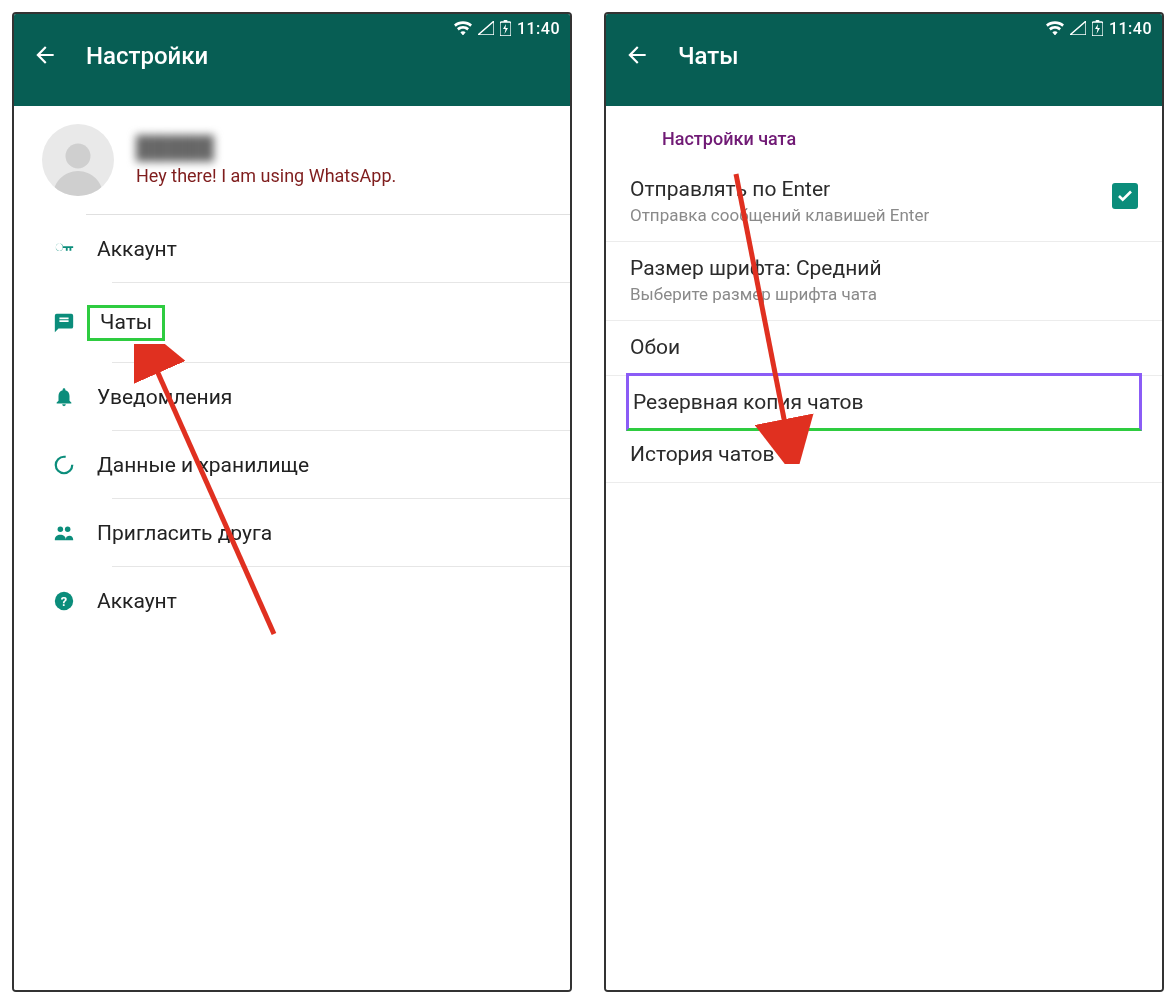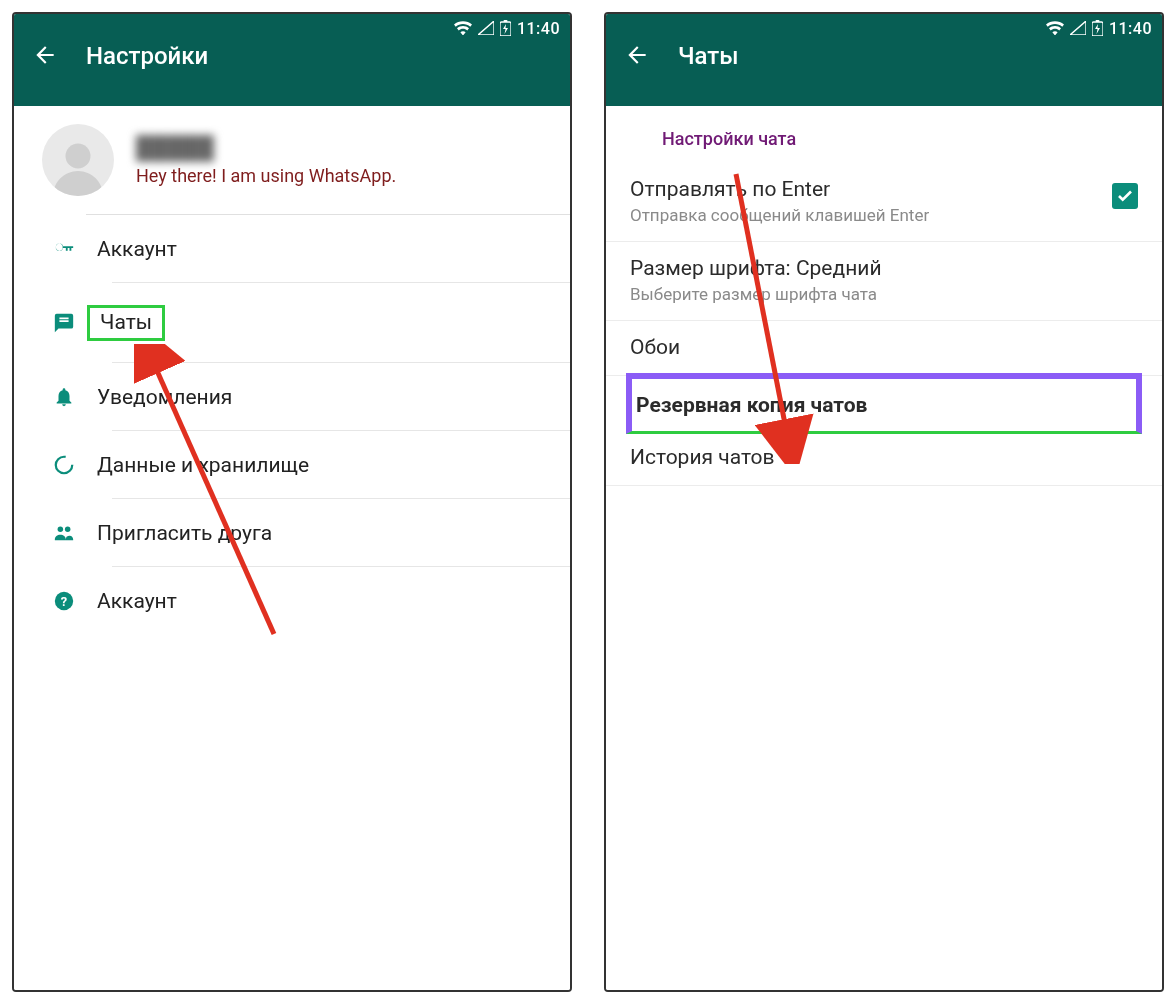--- a/index.html
+++ b/index.html
@@ -126,24 +126,23 @@
   }
   .setting-row .texts { flex:1; }
   .setting-title { font-size: 21px; color:#2b2b2b; }
   .setting-sub  { font-size: 17px; color:#8a8a8a; margin-top:4px; }
   .checkbox {
     width:26px; height:26px; border-radius:3px;
     background:#0b8d7b; display:flex; align-items:center; justify-content:center;
     margin-top:6px;
   }
   .highlight-row {
-    border:6px solid #8b5cf6;
+    border:3px solid #8b5cf6;
     margin:-3px 20px -3px 20px;
     padding:14px 4px 14px 4px;
-    font-weight:bold;
   }
   .highlight-row .setting-title { padding-left: 0; }
 </style>
 </head>
 <body>
 
 <div class="phone">
 
   <div class="status-bar">
     <span>

